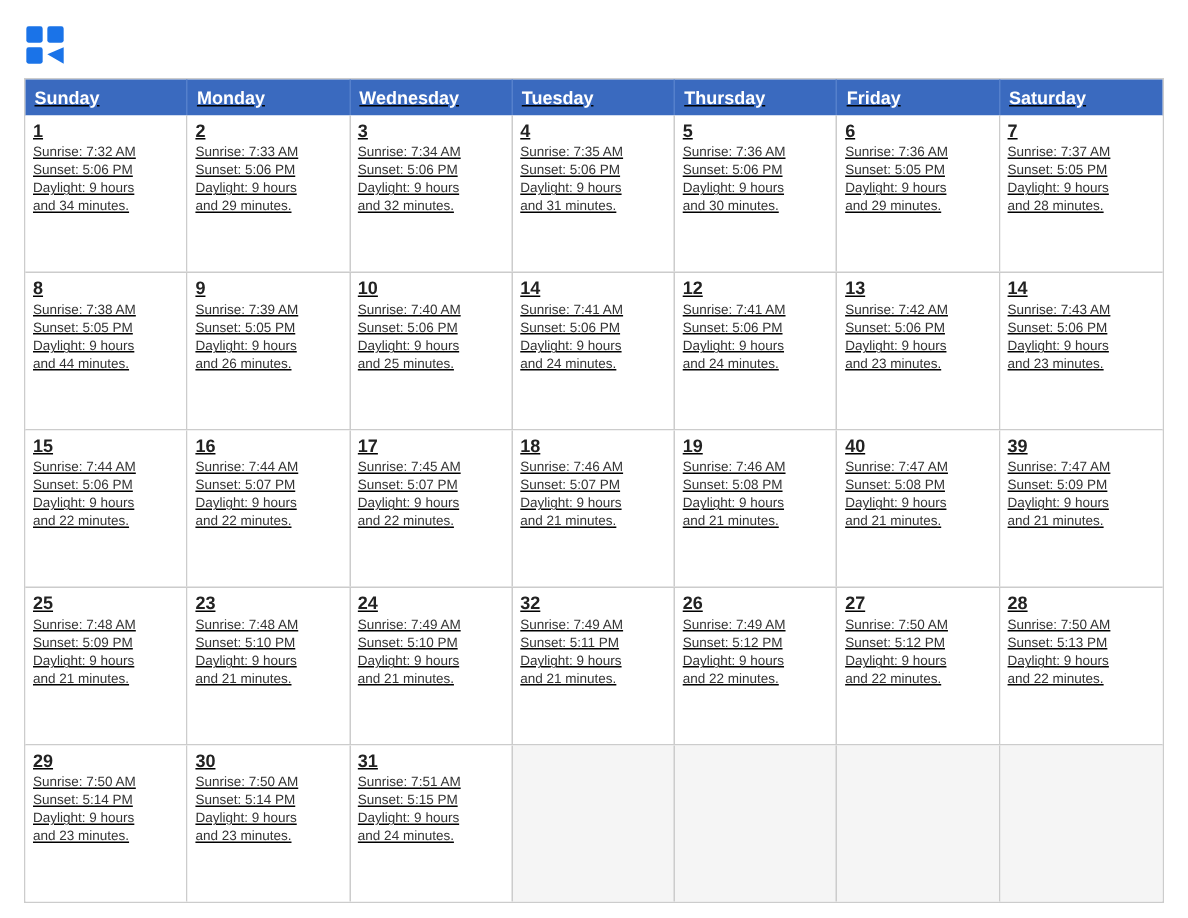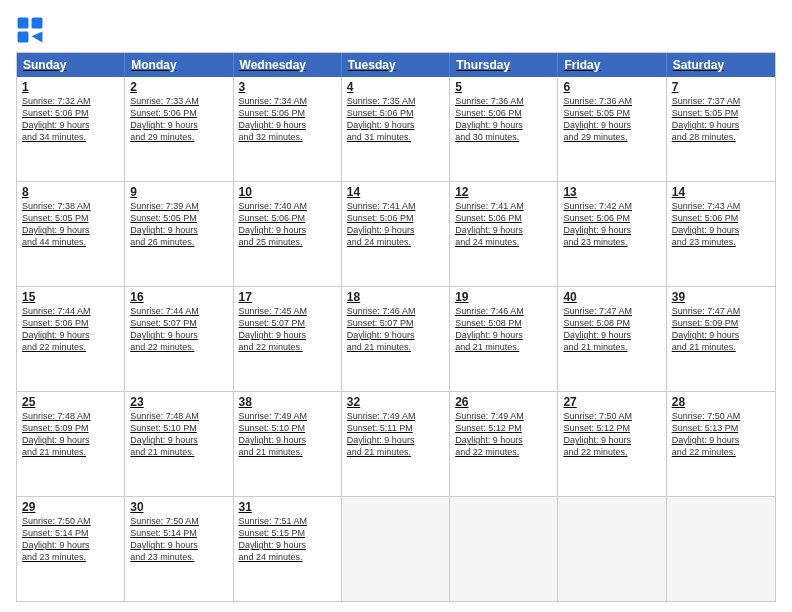--- a/index.html
+++ b/index.html
@@ -309,21 +309,21 @@
             <span class="cell-line">and 21 minutes.</span>
           </div>
           <div class="cal-cell">
             <span class="day-num">23</span>
             <span class="cell-line">Sunrise: 7:48 AM</span>
             <span class="cell-line">Sunset: 5:10 PM</span>
             <span class="cell-line">Daylight: 9 hours</span>
             <span class="cell-line">and 21 minutes.</span>
           </div>
           <div class="cal-cell">
-            <span class="day-num">38</span>
+            <span class="day-num">24</span>
             <span class="cell-line">Sunrise: 7:49 AM</span>
             <span class="cell-line">Sunset: 5:10 PM</span>
             <span class="cell-line">Daylight: 9 hours</span>
             <span class="cell-line">and 21 minutes.</span>
           </div>
           <div class="cal-cell">
             <span class="day-num">32</span>
             <span class="cell-line">Sunrise: 7:49 AM</span>
             <span class="cell-line">Sunset: 5:11 PM</span>
             <span class="cell-line">Daylight: 9 hours</span>

